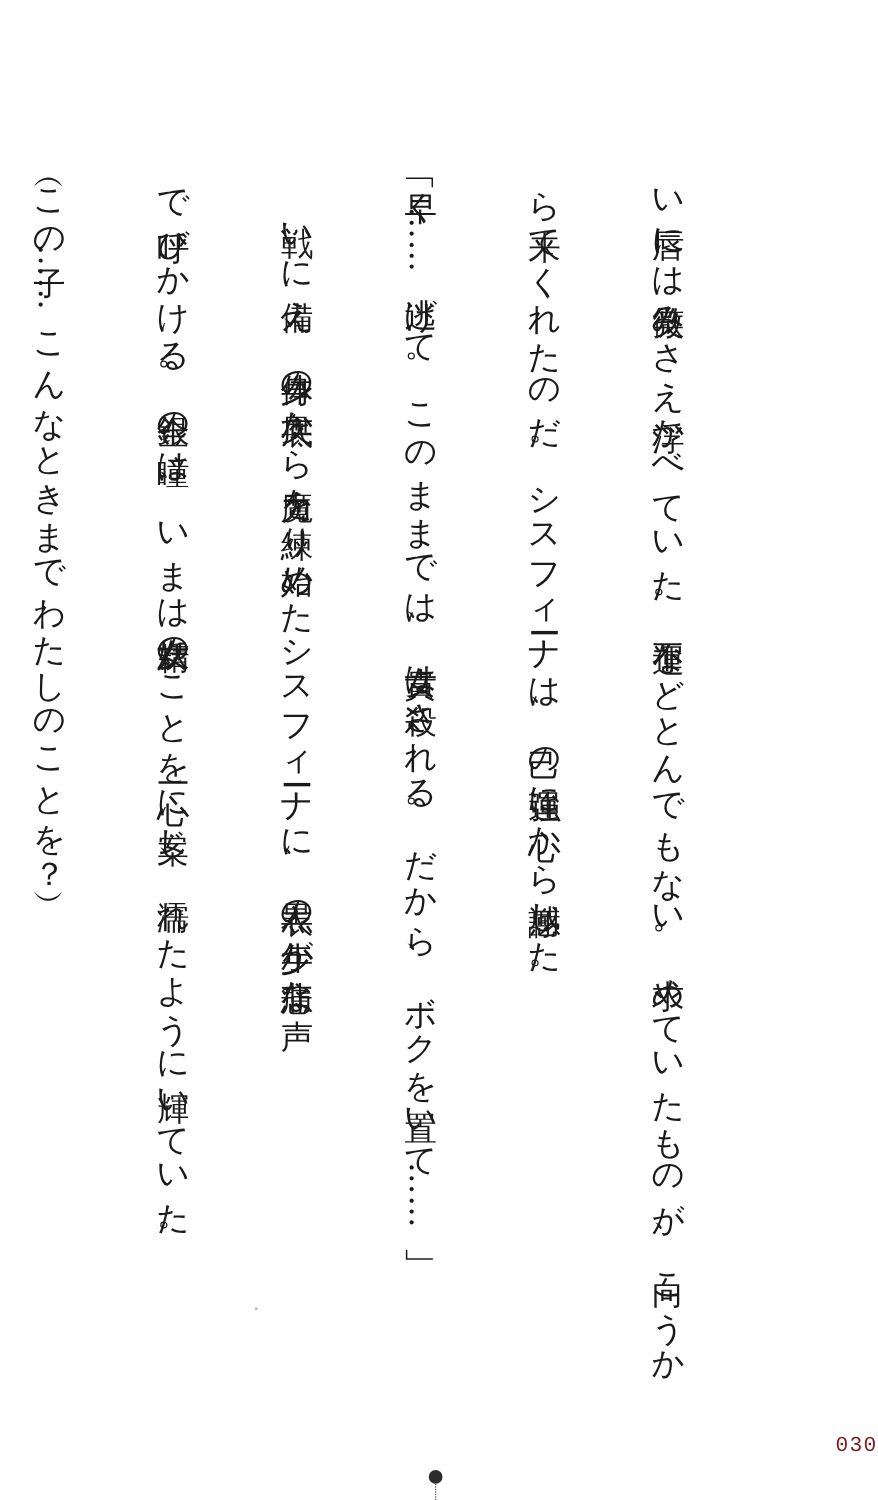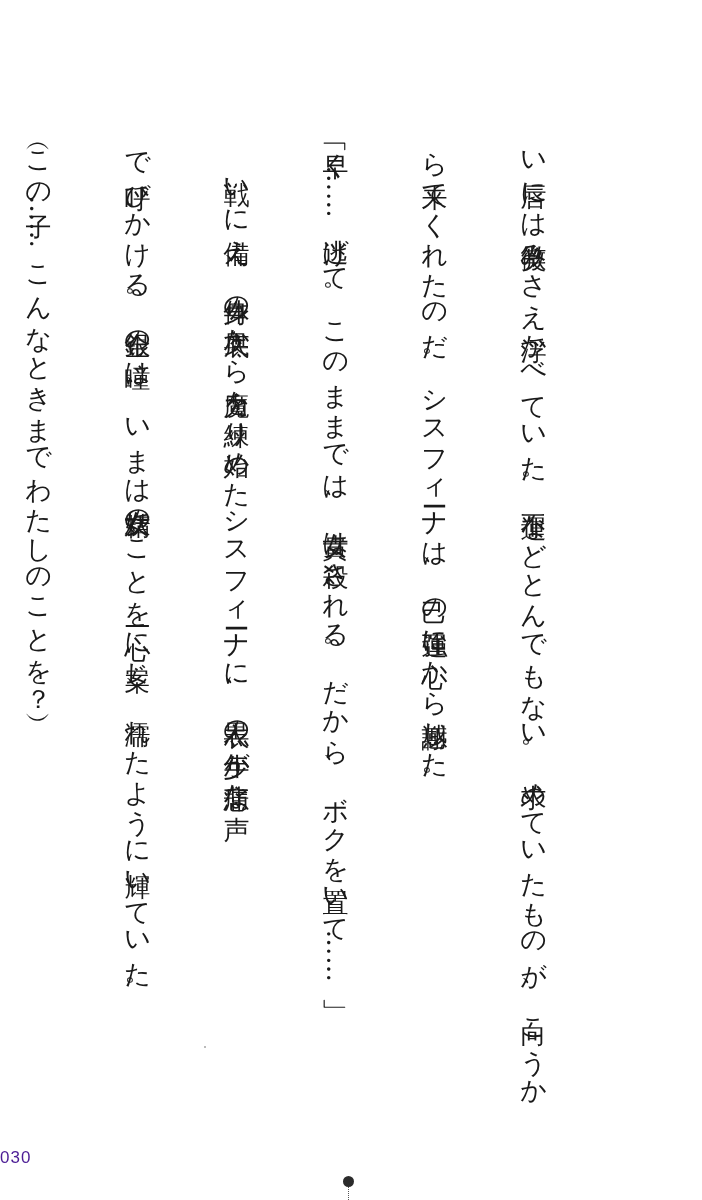--- a/index.html
+++ b/index.html
@@ -35,25 +35,25 @@
       white-space: pre;
     }
     .line {
       display: block;
     }
     .folio {
       position: absolute;
       top: 1148px;
       left: 0;
       width: 702px;
-      text-align: left;
-      font-family: Liberation Sans, sans-serif;
+      text-align: right;
+      font-family: Liberation Mono, monospace;
       font-size: 17px;
       letter-spacing: 1px;
-      color: #4c1d95;
+      color: #7f1d1d;
     }
     .folio-dot {
       position: absolute;
       top: 1176px;
       left: 343px;
       width: 11px;
       height: 11px;
       border-radius: 50%;
       background: #2b2b2b;
     }

